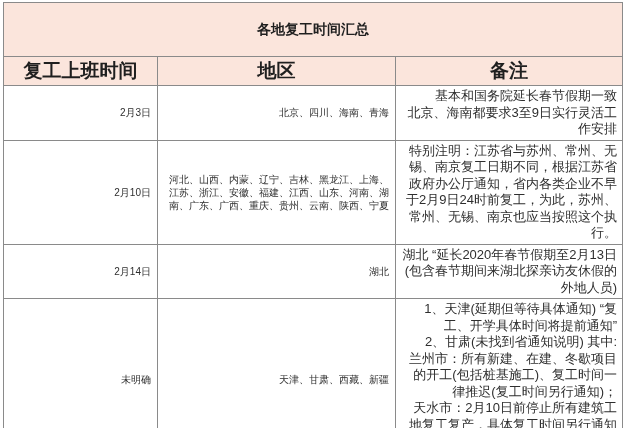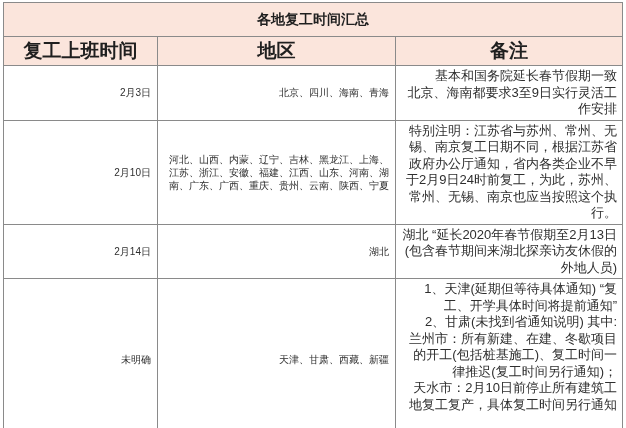--- a/index.html
+++ b/index.html
@@ -21,21 +21,21 @@
     border:1px solid #8a8a8a;
     overflow:hidden;
   }
   .tbl { border:1px solid #6e6e6e; }
   tr.title-row td {
     background:#fbe5dc;
     font-weight:bold;
     text-align:center;
     font-size:14px;
     height:19px;
-    padding:7px 4px;
+    padding:17px 4px;
     color:#1f1f1f;
   }
   tr.head-row th {
     background:#fbe5dc;
     font-weight:bold;
     text-align:center;
     font-size:19px;
     height:19px;
     padding:1px 4px;
     color:#1f1f1f;

